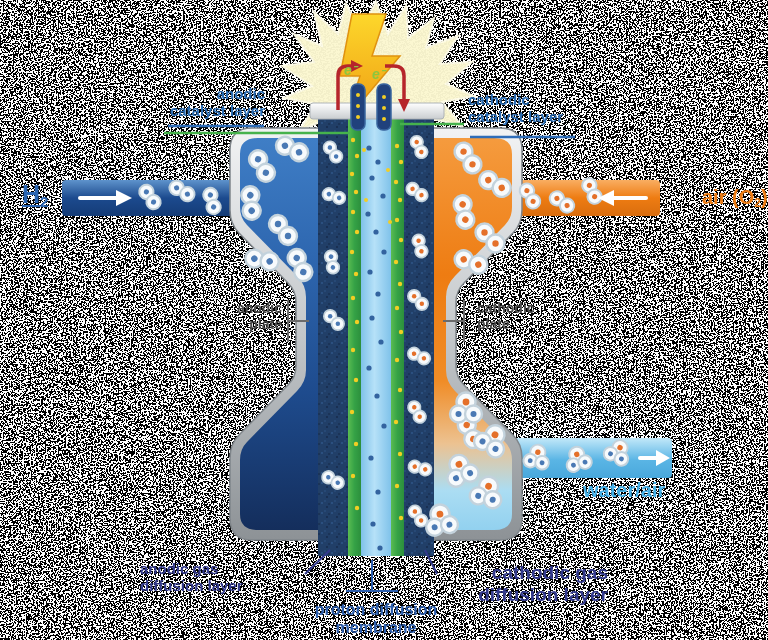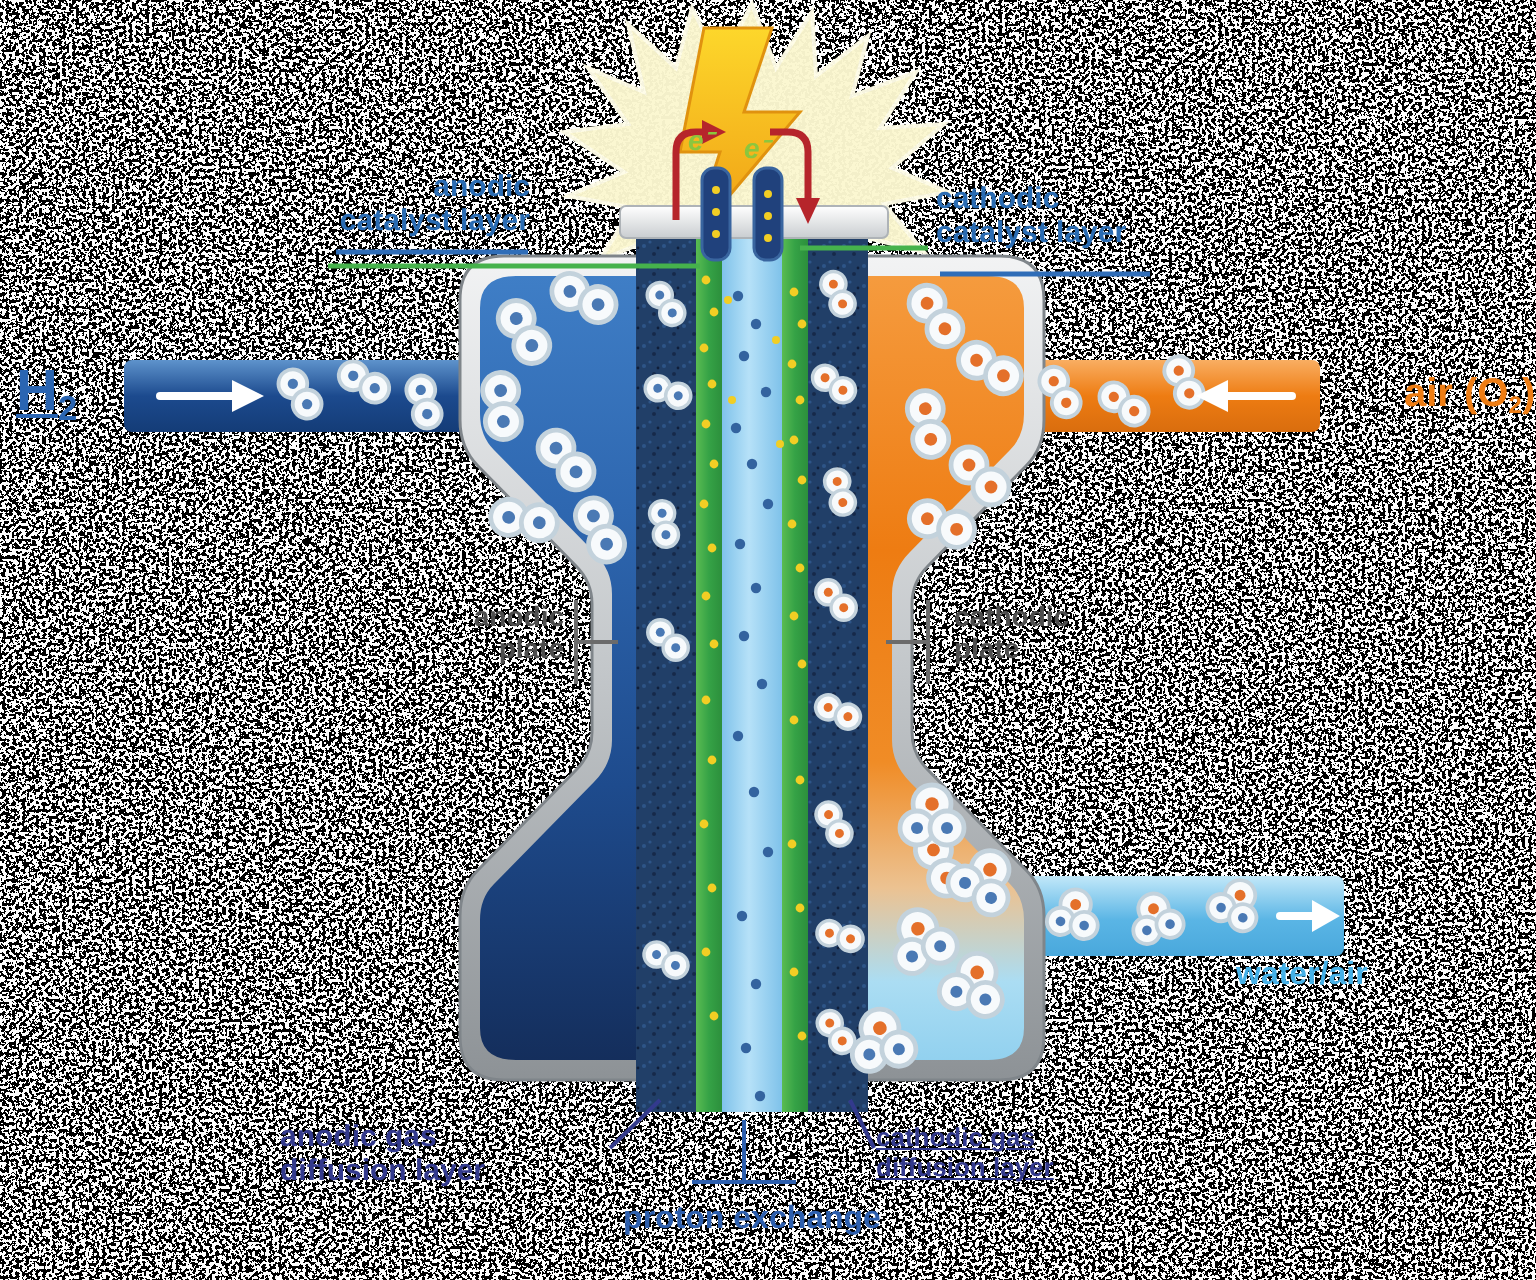--- a/index.html
+++ b/index.html
@@ -13,25 +13,25 @@
   .shell{fill:#f7fafc;stroke:#c3d2dc;stroke-width:2.4;}
   .hcore{fill:#4a79b4;}
   .ocore{fill:#e4702a;}
   .edot{fill:#f2ce24;}
   .pdot{fill:#33639f;}
   #lbl-anode-cat{left:95px;top:85px;width:170px;text-align:right;font-size:15px;color:var(--label-blue);}
   #lbl-cathode-cat{left:468px;top:91px;width:180px;text-align:left;font-size:15px;color:var(--label-blue);}
   #lbl-anode-plate{left:180px;top:301px;width:102px;text-align:right;font-size:14px;color:var(--label-gray);}
   #lbl-cathode-plate{left:477px;top:301px;width:110px;text-align:left;font-size:14px;color:var(--label-gray);}
   #lbl-anode-gdl{left:140px;top:560px;width:158px;text-align:left;font-size:15px;color:var(--label-indigo);}
-  #lbl-cathode-gdl{left:438px;top:562px;width:170px;text-align:left;font-size:13px;color:var(--label-indigo);text-decoration:underline;}
+  #lbl-cathode-gdl{left:438px;top:562px;width:170px;text-align:right;font-size:19px;color:var(--label-indigo);}
   #lbl-pem{left:286px;top:601px;width:180px;text-align:center;font-size:16px;color:var(--pem-blue);}
-  #lbl-h2{left:8px;top:180px;font-size:29px;color:var(--h2-blue);text-decoration:underline;}
+  #lbl-h2{left:22px;top:180px;font-size:25px;color:var(--h2-blue);text-decoration:underline;}
   #lbl-air{left:666px;top:186px;font-size:20px;color:var(--air-orange);margin-left:36px;}
-  #lbl-water{left:618px;top:479px;font-size:16px;color:var(--water-blue);}
+  #lbl-water{left:583px;top:479px;font-size:20px;color:var(--water-blue);}
   #lbl-e-left{left:344px;top:63px;font-size:14px;font-style:italic;color:var(--electron-green);}
   #lbl-e-right{left:372px;top:67px;font-size:14px;font-style:italic;color:var(--electron-green);}
 </style>
 </head>
 <body>
 
 <div class="stage">
 
 <svg width="768" height="640" viewBox="0 0 768 640">
   <defs>
@@ -334,21 +334,22 @@
 </div>
 <div class="lbl" id="lbl-anode-gdl">
   <div>anodic gas</div>
   <div>diffusion layer</div>
 </div>
 <div class="lbl" id="lbl-cathode-gdl">
   <div>cathodic gas</div>
   <div>diffusion layer</div>
 </div>
 <div class="lbl" id="lbl-pem">
-  <div>proton exchange</div>
+  <div>proton diffusion</div>
+  <div>membrane</div>
 </div>
 <div class="lbl" id="lbl-h2">
   <span>H</span><span class="sub">2</span>
 </div>
 <div class="lbl" id="lbl-air">
   <span>air (O</span><span class="sub">2</span><span>)</span>
 </div>
 <div class="lbl" id="lbl-water">
   <span>water/air</span>
 </div>

